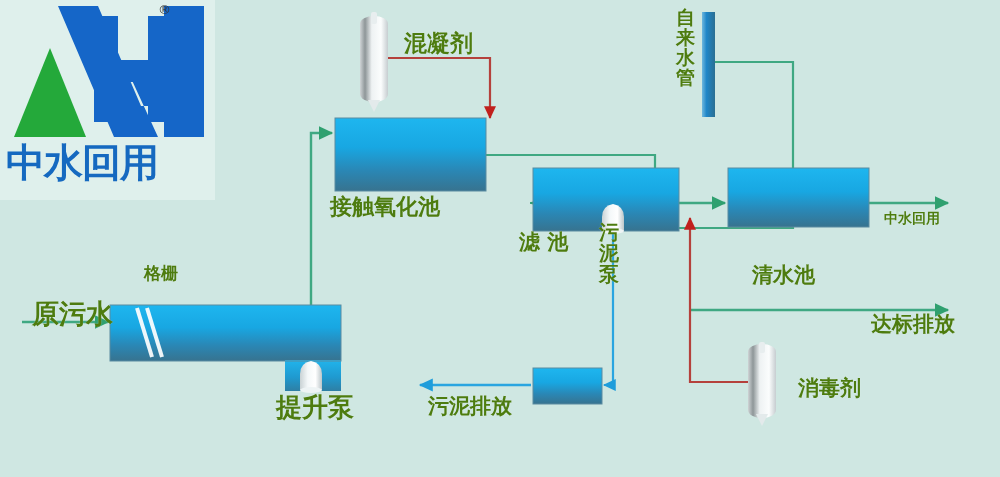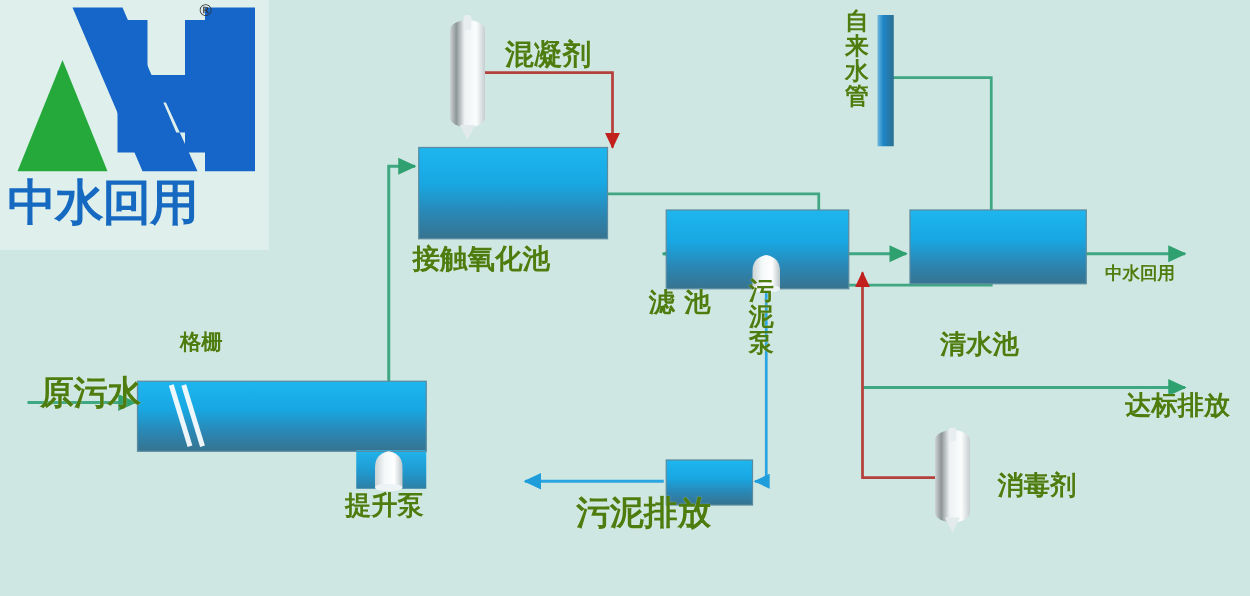--- a/index.html
+++ b/index.html
@@ -195,35 +195,35 @@
     </svg>
     <div class="reg">®</div>
     <div class="logo-text">中水回用</div>
   </div>
 
   <div class="lbl" style="left:32px;top:296px;font-size:27px;">原污水</div>
 
   <div class="lbl" style="left:144px;top:262px;font-size:17px;">格栅</div>
 
 
-  <div class="lbl" style="left:276px;top:390px;font-size:21px;">提升泵</div>
+  <div class="lbl" style="left:276px;top:390px;font-size:26px;">提升泵</div>
 
   <div class="lbl" style="left:330px;top:192px;font-size:22px;">接触氧化池</div>
 
   <div class="lbl" style="left:404px;top:28px;font-size:23px;">混凝剂</div>
 
   <div class="lbl v" style="left:676px;top:8px;font-size:19px;">自来水管</div>
 
   <div class="lbl" style="left:519px;top:228px;font-size:21px;">滤 池</div>
 
   <div class="lbl v" style="left:599px;top:222px;font-size:20px;">污泥泵</div>
 
   <div class="lbl" style="left:752px;top:214px;font-size:21px;margin-top:47px;">清水池</div>
 
   <div class="lbl" style="left:871px;top:210px;font-size:14px;margin-left:13px;">中水回用</div>
 
-  <div class="lbl" style="left:871px;top:310px;font-size:21px;margin-left:29px;">达标排放</div>
+  <div class="lbl" style="left:871px;top:310px;font-size:21px;">达标排放</div>
 
   <div class="lbl" style="left:798px;top:374px;font-size:21px;font-family:Liberation Mono, monospace;">消毒剂</div>
 
-  <div class="lbl" style="left:428px;top:392px;font-size:27px;margin-left:33px;">污泥排放</div>
+  <div class="lbl" style="left:428px;top:392px;font-size:21px;">污泥排放</div>
 
 </div>
 
 </body></html>

